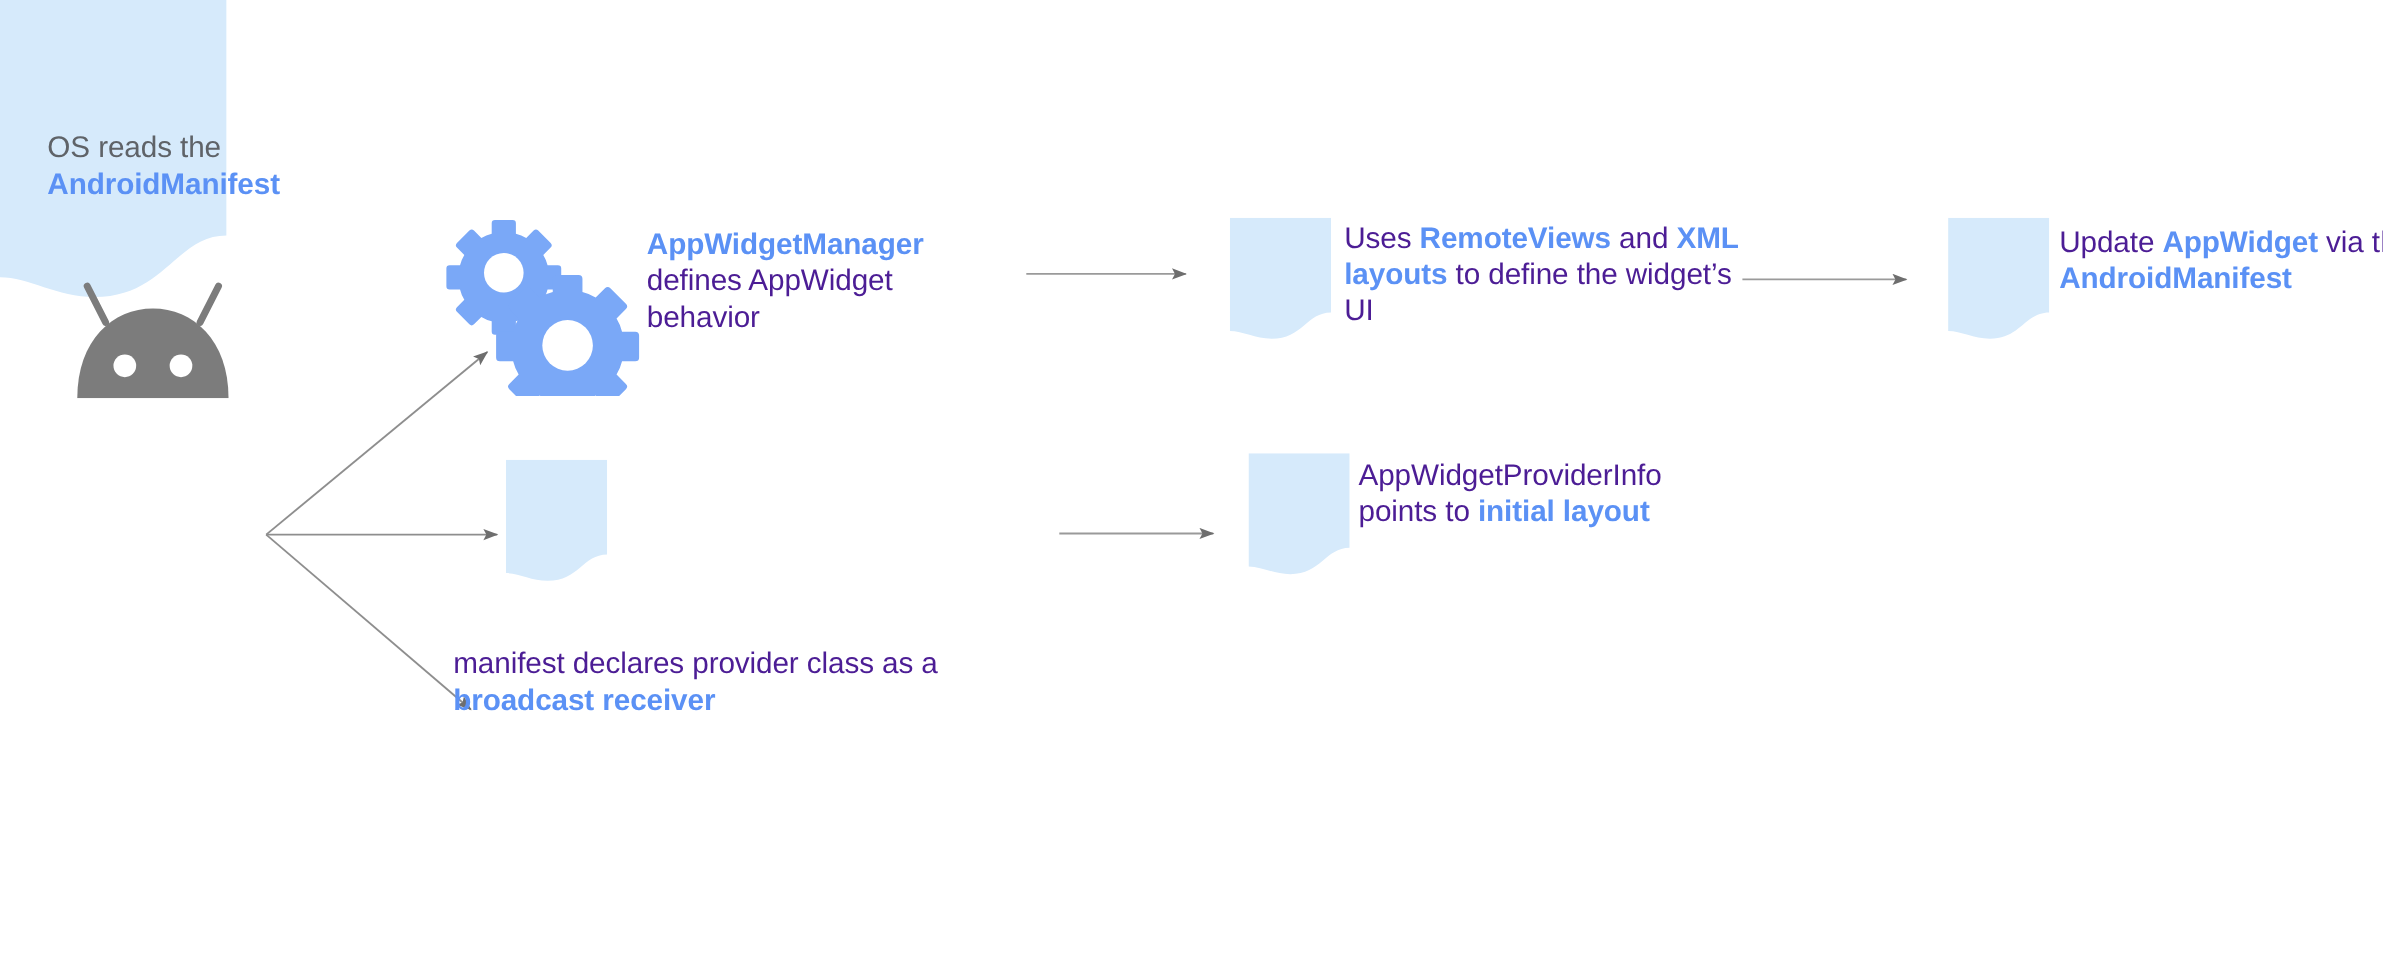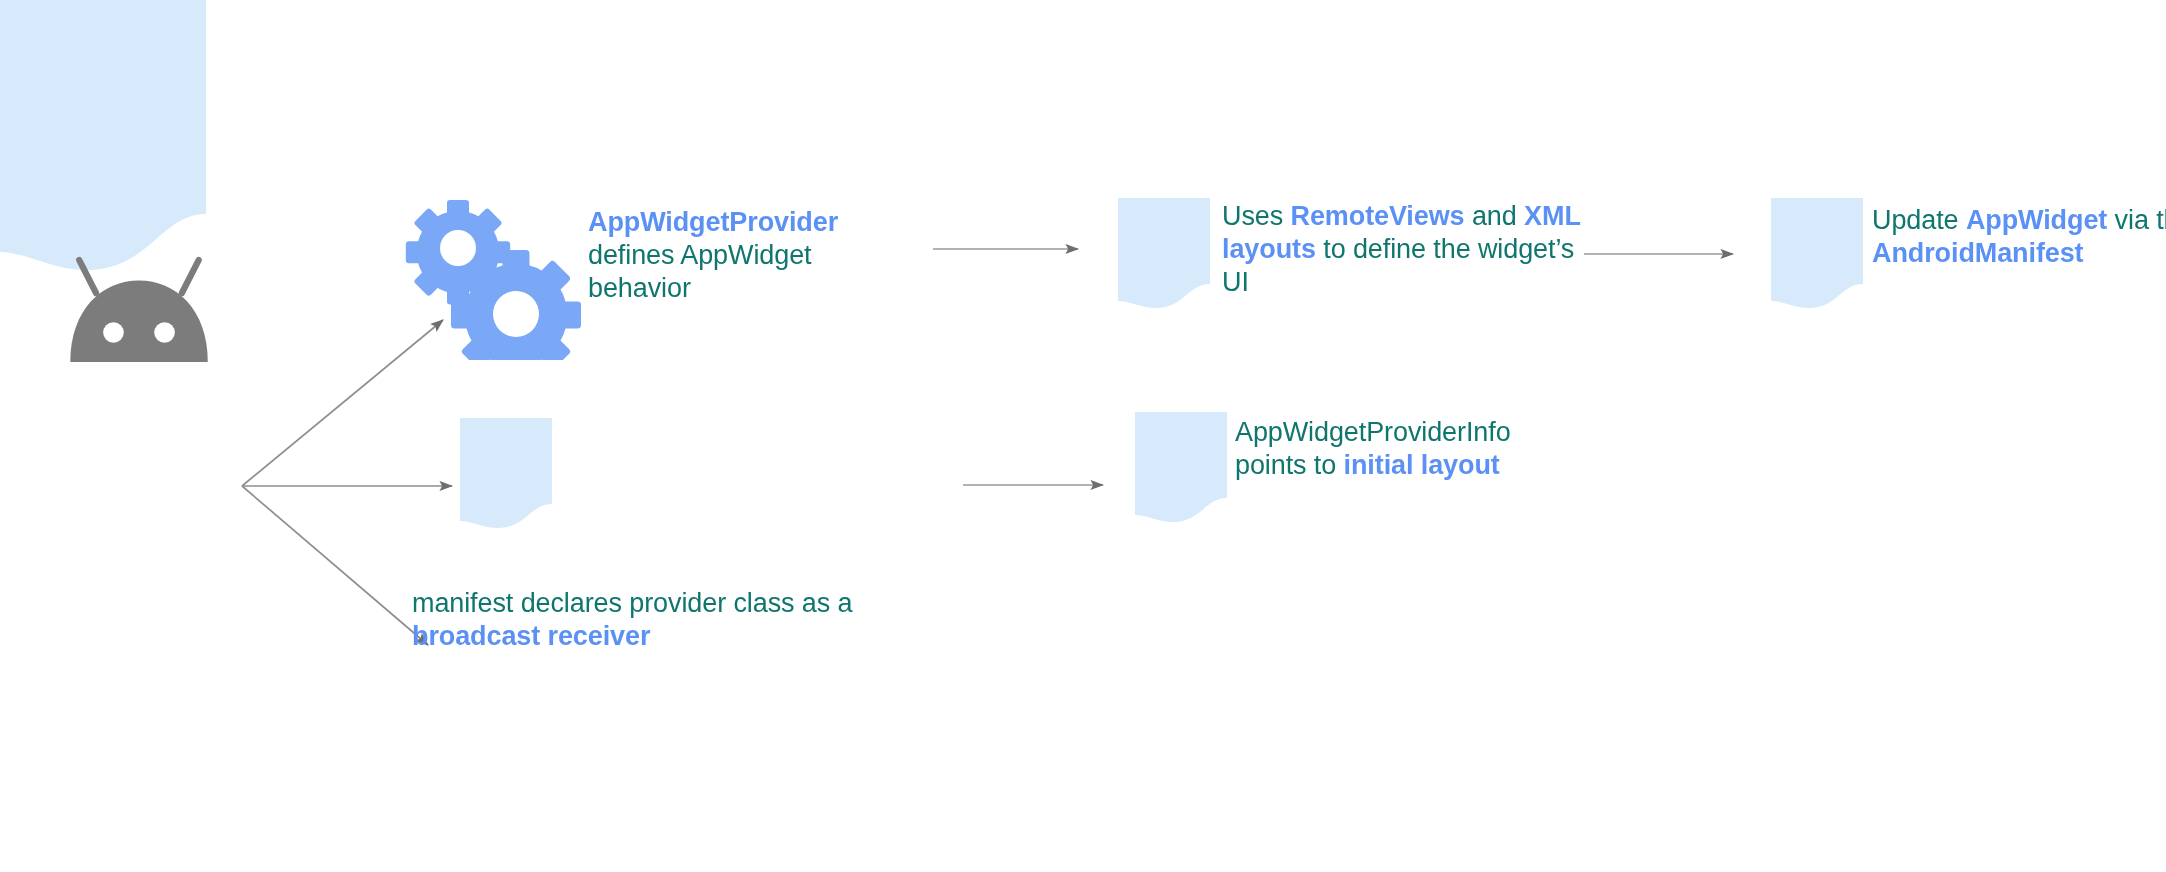--- a/index.html
+++ b/index.html
@@ -34,21 +34,21 @@
     white-space: pre-wrap;
   }
 
   .txt b, .txt .kw {
     font-weight: bold;
     color: #5b91f5;
   }
 
   .txt .plain {
     font-weight: normal;
-    color: #0f766e;
+    color: #4c1d95;
   }
 
   
   #os-caption {
     left: 43px;
     top: 118px;
     width: 300px;
   }
 
   
@@ -131,20 +131,21 @@
     </g>
     <g>
       <line x1="1584" y1="254" x2="1733" y2="254" stroke="#9a9a9a" stroke-width="1.7" marker-end="url(#ah)"></line>
     </g>
     <g>
       <line x1="963" y1="485" x2="1103" y2="485" stroke="#9a9a9a" stroke-width="1.7" marker-end="url(#ah)"></line>
     </g>
   </svg>
 
   
+  <div class="txt" id="os-caption"><span>OS reads the</span><br><b>AndroidManifest</b></div>
 
   
   <svg id="android-head" viewBox="0 0 155 112">
     <g fill="#7c7c7c">
       <rect x="21.5" y="3" width="6.4" height="44" rx="3.2" transform="rotate(-27 24.7 25)"></rect>
       <rect x="126" y="3" width="6.4" height="44" rx="3.2" transform="rotate(27 129.2 25)"></rect>
       <path d="M7 112 C7 58 40 29 77 29 C114 29 147 58 147 112 Z"></path>
     </g>
     <circle cx="51" cy="82" r="10.5" fill="#ffffff"></circle>
     <circle cx="103" cy="82" r="10.5" fill="#ffffff"></circle>
@@ -178,21 +179,21 @@
 
   <svg class="doc-small" id="doc-info" viewBox="0 0 92 116" preserveAspectRatio="none">
     <path d="M0,0 L92,0 L92,86 C70,86 66,110 38,110 C23,110 12,103 0,103 Z" fill="#d6eafb"></path>
   </svg>
 
   <svg class="doc-small" id="doc-initial" viewBox="0 0 92 116" preserveAspectRatio="none">
     <path d="M0,0 L92,0 L92,86 C70,86 66,110 38,110 C23,110 12,103 0,103 Z" fill="#d6eafb"></path>
   </svg>
 
   
-  <div class="txt" id="t-provider"><b>AppWidgetProvider</b><span class="plain"> defines AppWidget behavior</span></div>
+  <div class="txt" id="t-provider"><b>AppWidgetManager</b><span class="plain"> defines AppWidget behavior</span></div>
 
   <div class="txt" id="t-remoteviews"><span class="plain">Uses </span><b>RemoteViews</b><span class="plain"> and </span><b>XML layouts</b><span class="plain"> to define the widget’s UI</span></div>
 
   <div class="txt" id="t-update"><span class="plain">Update </span><b>AppWidget</b><span class="plain"> via the </span><b>AndroidManifest</b></div>
 
 
   <div class="txt" id="t-initial"><span class="plain">AppWidgetProviderInfo points to </span><b>initial layout</b></div>
 
   <div class="txt" id="t-broadcast"><span class="plain">manifest declares provider class as a </span><b>broadcast receiver</b></div>
 

